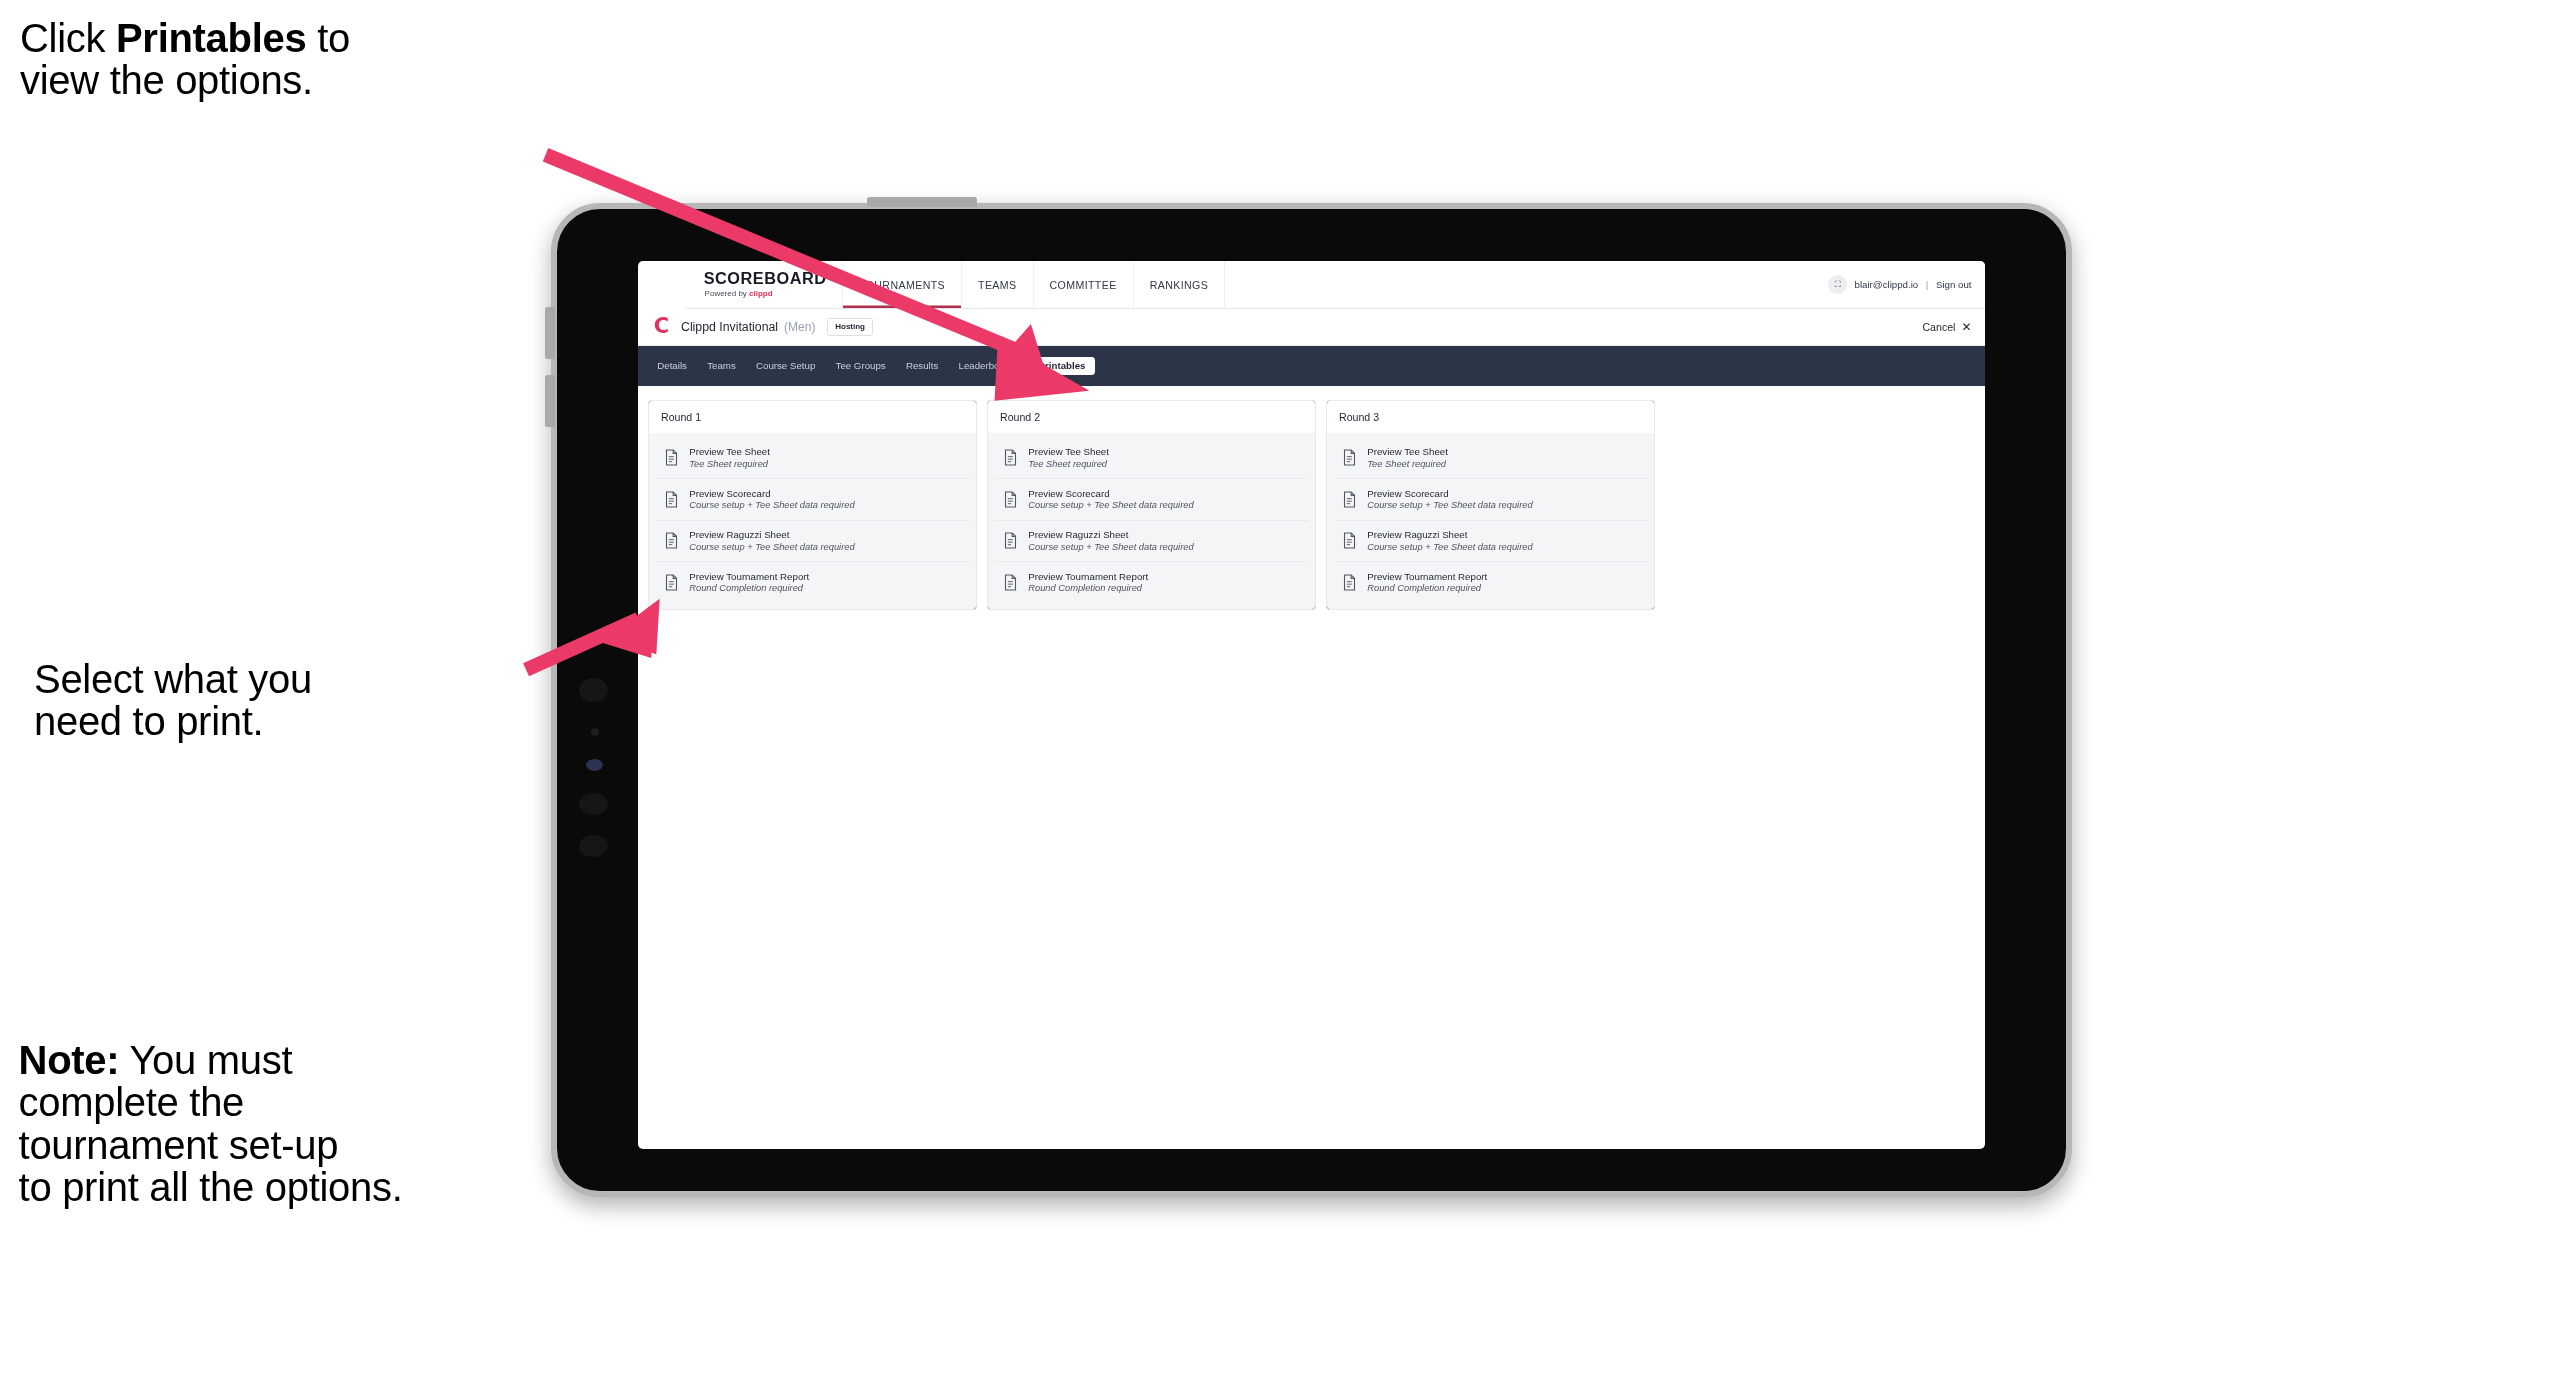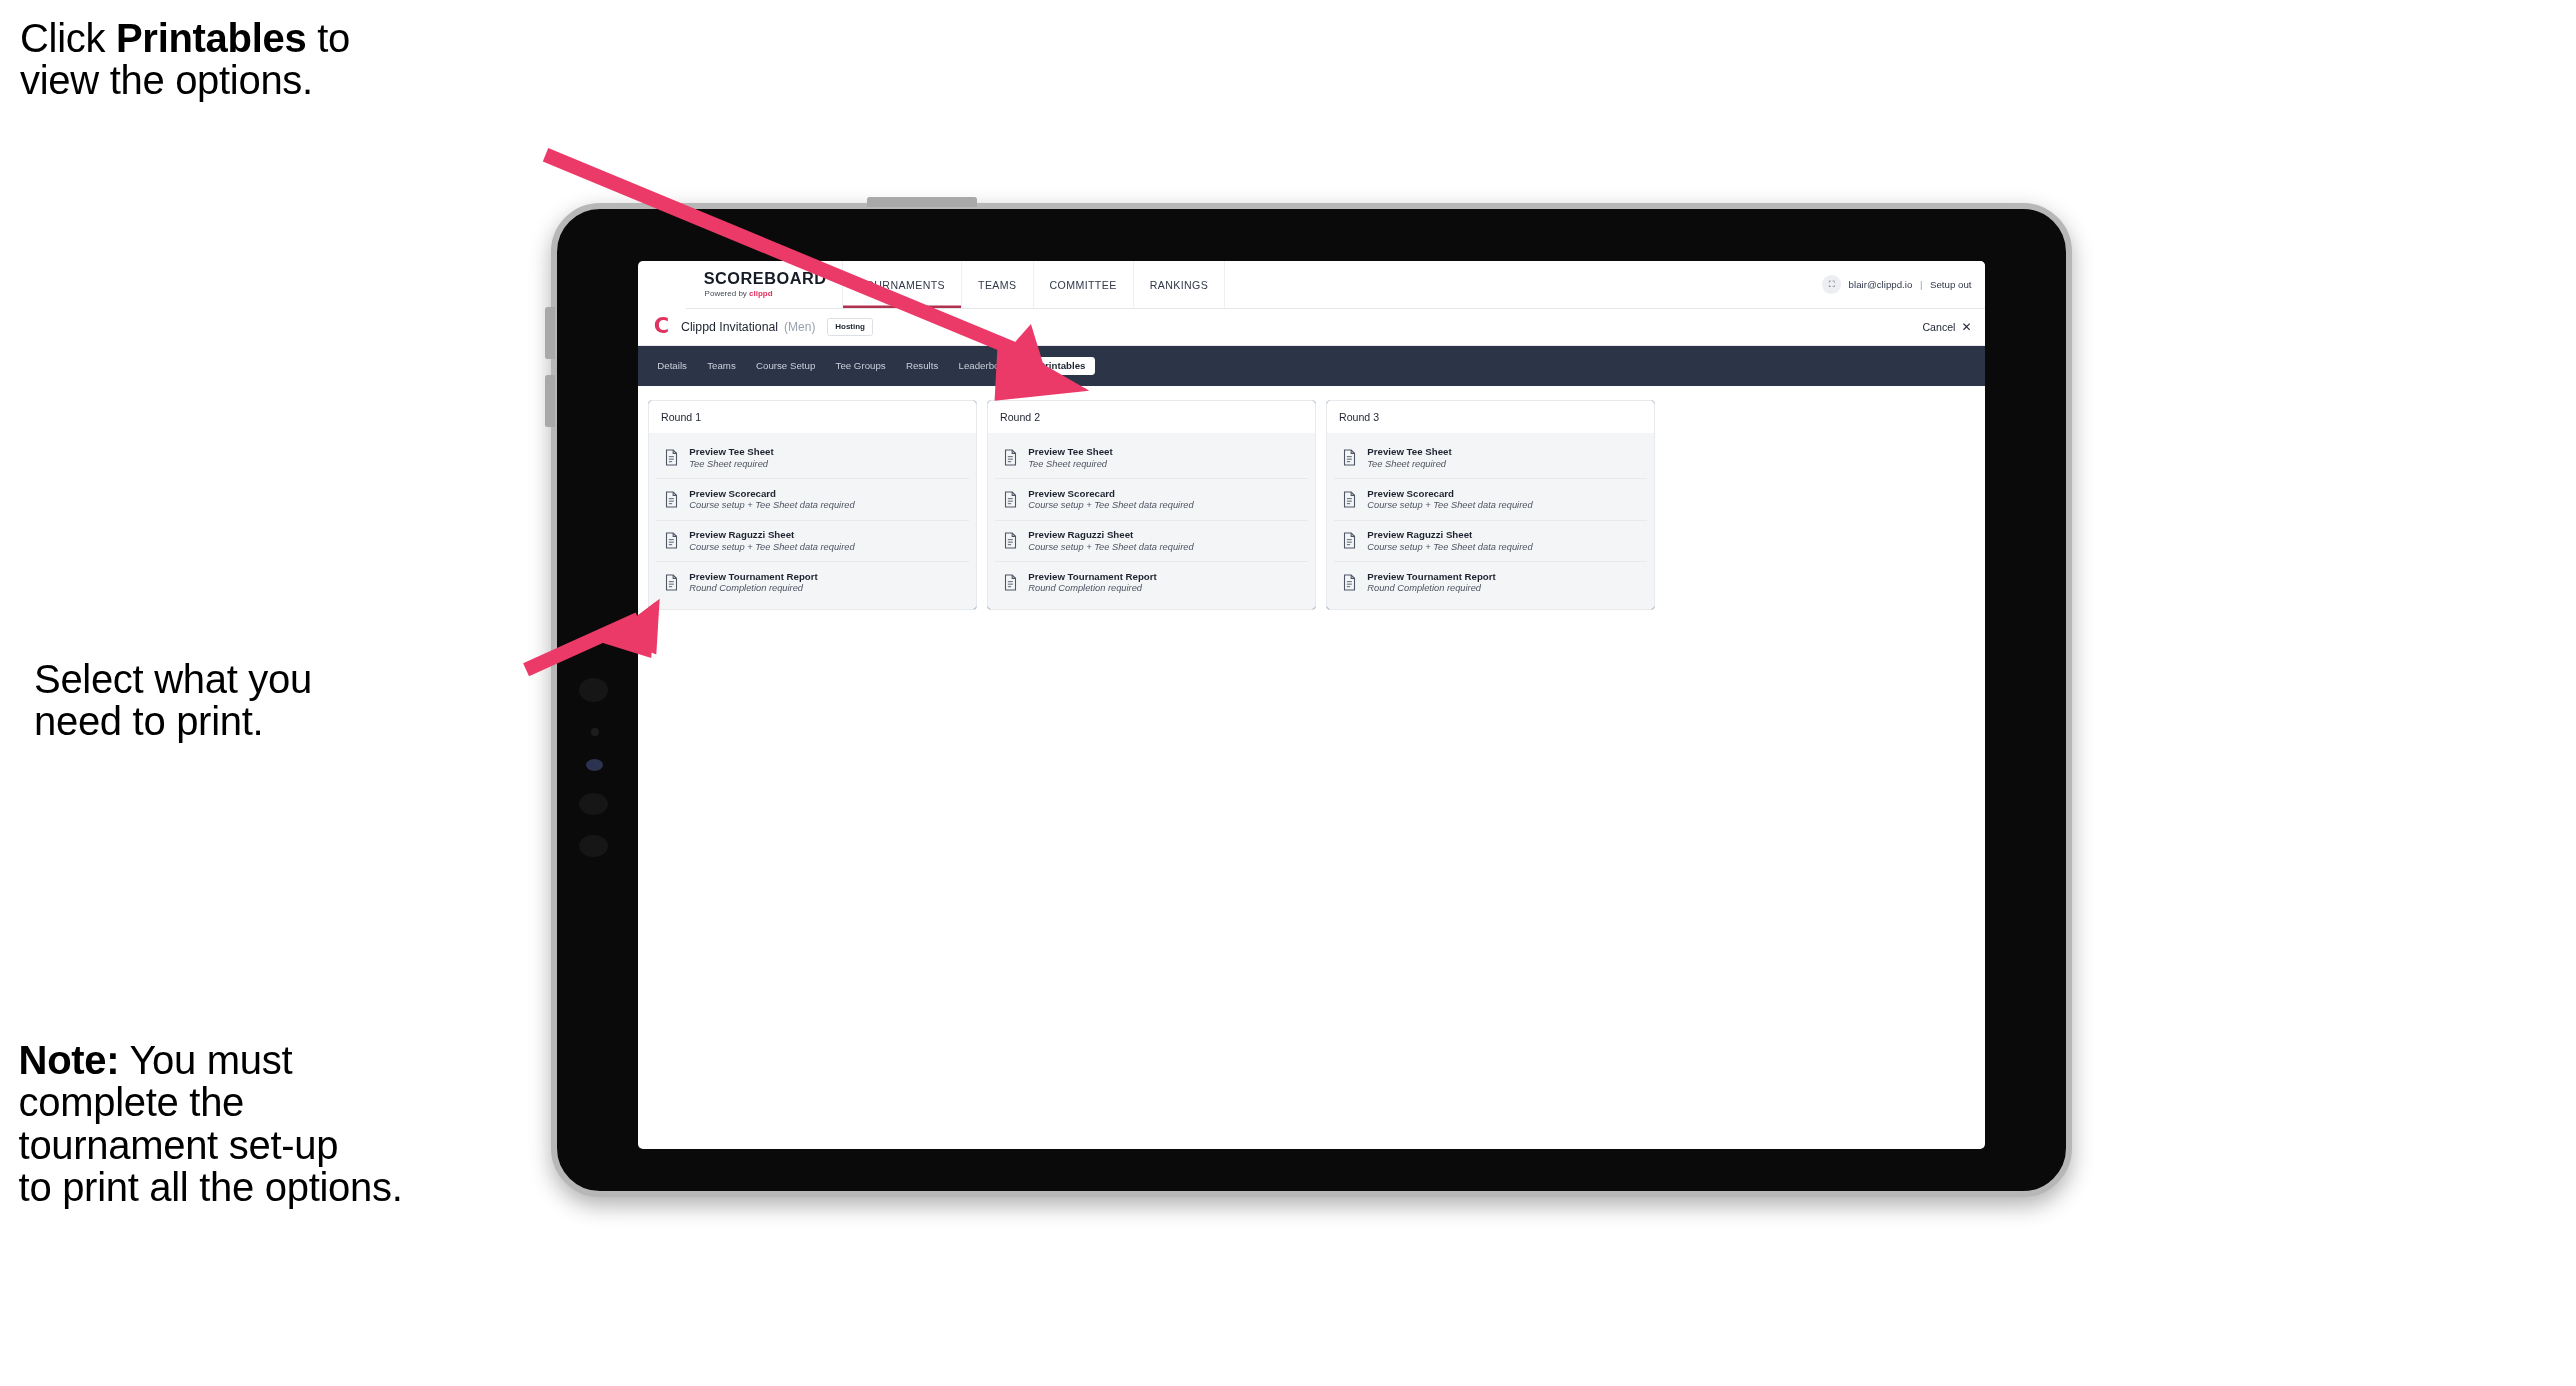--- a/index.html
+++ b/index.html
@@ -214,21 +214,21 @@
     border-bottom: 0.8px solid #e7e9ed;
     cursor: pointer;
   }
   .print-item:last-child { border-bottom: none; }
   .doc-icon {
     width: 15px; height: 17px; flex: 0 0 15px;
     color: #4e5665;
   }
   .doc-icon svg { display: block; width: 15px; height: 17px; }
   .print-text { display: flex; flex-direction: column; gap: 1.7px; }
-  .print-title { font-size: 9.7px; font-weight: 700; color: #1d2330; line-height: 1.15; }
+  .print-title { font-size: 9.7px; font-weight: 400; color: #1d2330; line-height: 1.15; }
   .print-sub { font-size: 9.3px; font-style: italic; color: #4d5462; line-height: 1.15; }
 
   
   .arrow-layer {
     position: absolute; left: 0; top: 0;
     width: 2576px; height: 1386px;
     pointer-events: none;
   }
 </style>
 </head>
@@ -272,21 +272,21 @@
           <div class="topnav-item active">TOURNAMENTS</div>
           <div class="topnav-item">TEAMS</div>
           <div class="topnav-item">COMMITTEE</div>
           <div class="topnav-item">RANKINGS</div>
         </div>
 
         <div id="topbar-right">
           <div id="user-avatar">⛶</div>
           <span>blair@clippd.io</span>
           <span id="sep-pipe">|</span>
-          <span id="sign-out">Setup out</span>
+          <span id="sign-out">Sign out</span>
         </div>
       </div>
 
       <div id="tourney-bar">
         <div id="clippd-mark">C</div>
         <div id="tourney-name">Clippd Invitational</div>
         <div id="tourney-gender">(Men)</div>
         <div id="hosting-badge">Hosting</div>
         <div id="cancel-btn">
           <span>Cancel</span>

